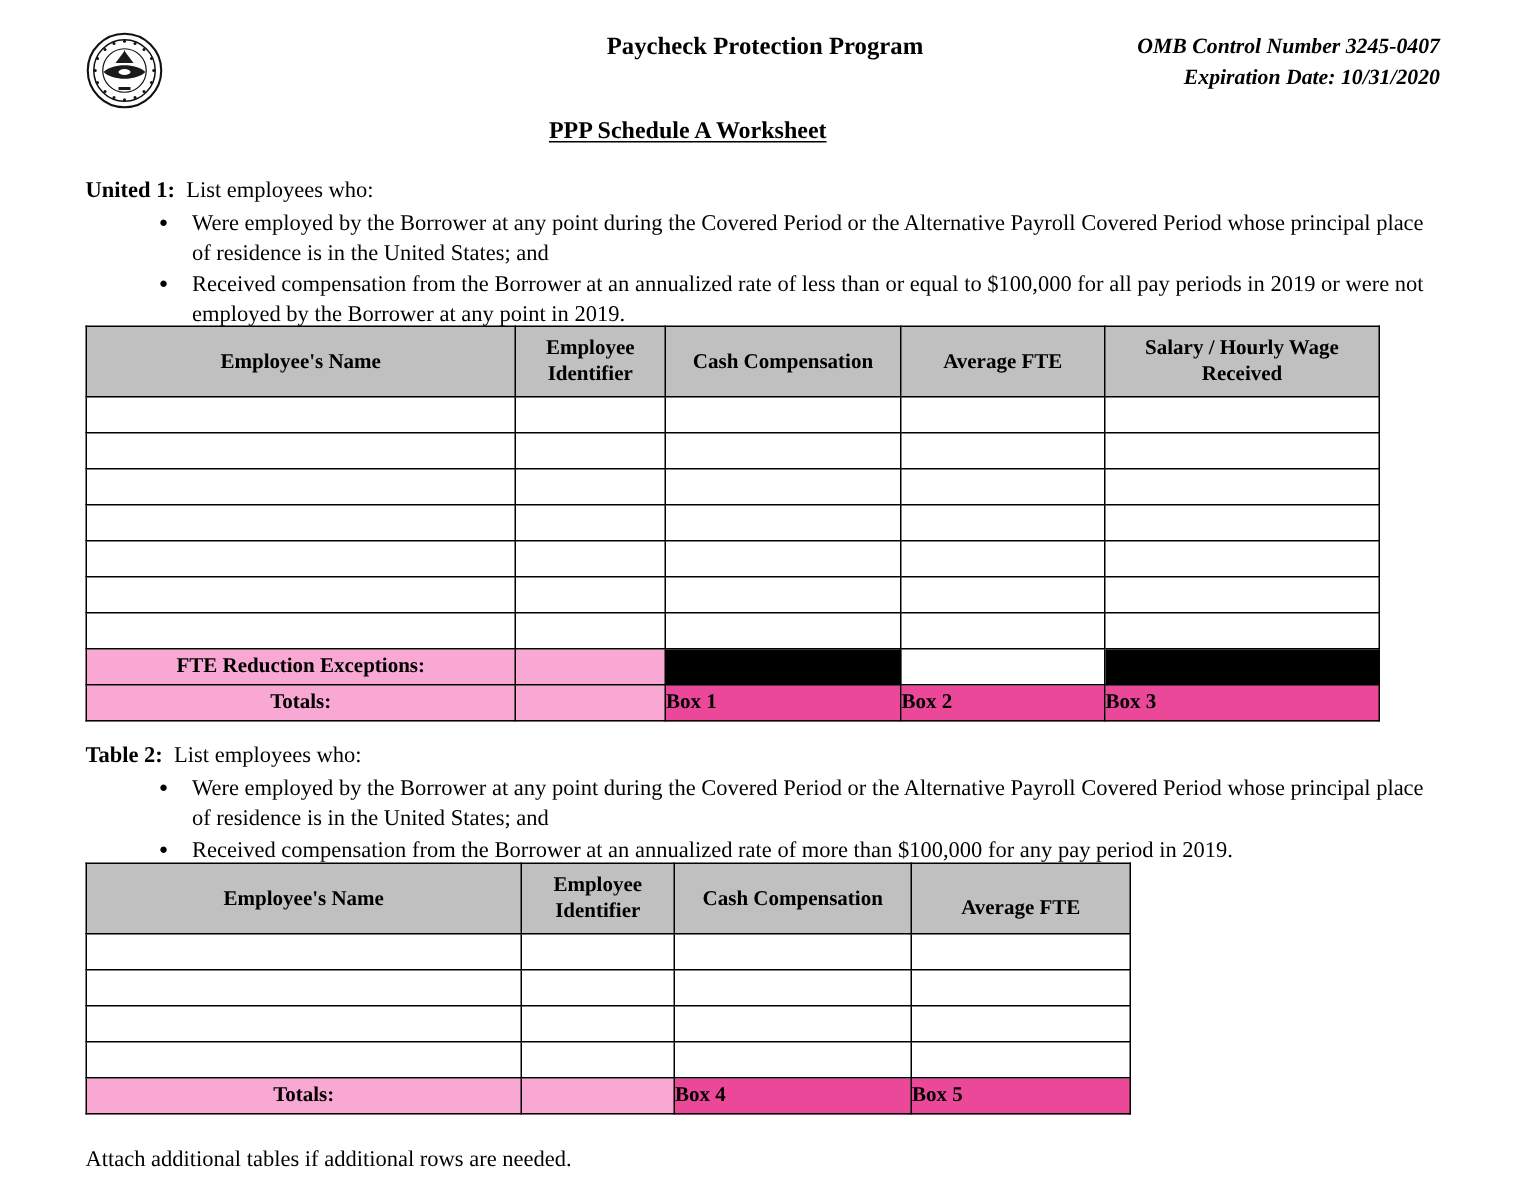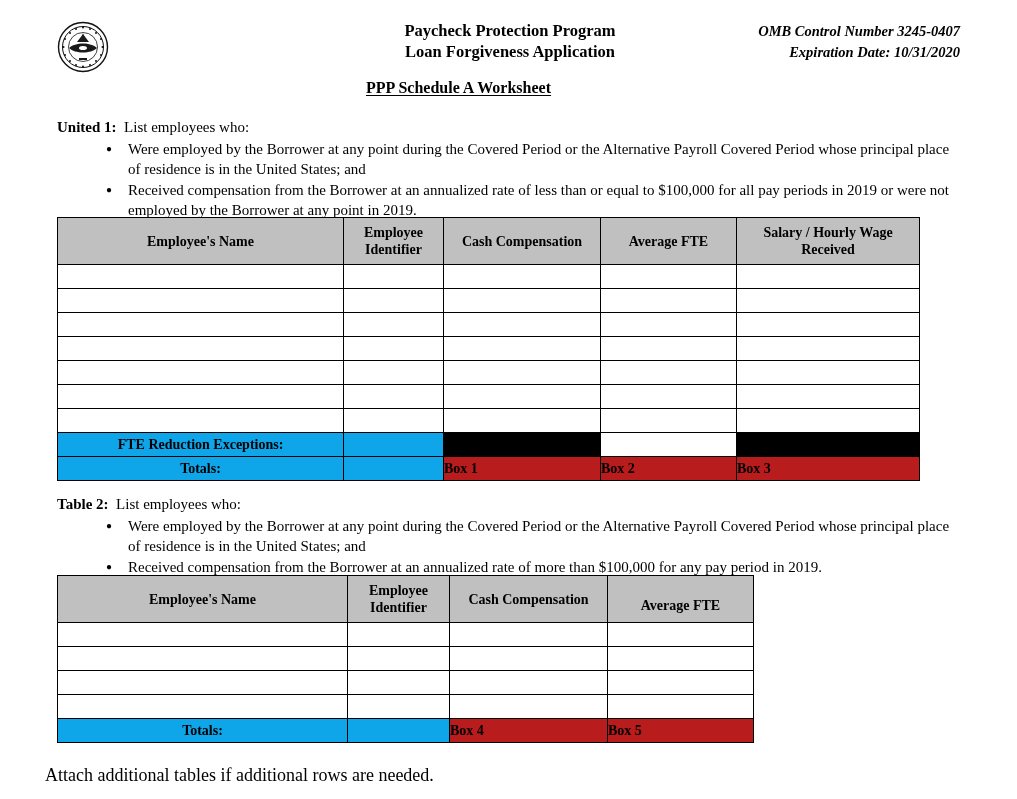--- a/index.html
+++ b/index.html
@@ -117,29 +117,29 @@
   }
   table.ppp th {
     background: #c0c0c0;
     font-weight: bold;
     height: 47px;
     text-align: center;
     vertical-align: middle;
     line-height: 17px;
   }
   td.grayrow {
-    background: #0ea5e9;
+    background: #f9a8d4;
     font-weight: bold;
     text-align: center;
   }
   td.blackcell {
     background: #000000;
   }
   td.boxlabel {
-    background: #b91c1c;
+    background: #ec4899;
     font-weight: bold;
     text-align: left;
     padding-left: 5px;
     vertical-align: middle;
   }
   td.empty { background: #ffffff; }
 
   #table1 {
     left: 57px;
     top: 217px;
@@ -148,23 +148,23 @@
   #table2 {
     left: 57px;
     top: 575px;
     width: 696px;
   }
 
   .th-lower { position: relative; top: 6px; }
 
   .footnote {
     position: absolute;
-    left: 45px;
+    left: 57px;
     top: 765px;
-    font-size: 18px;
+    font-size: 15px;
   }
 </style>
 </head>
 <body>
 
 <div class="header">
 
   <div class="seal">
     <svg viewBox="0 0 52 52" width="52" height="52" aria-hidden="true">
       <circle cx="26" cy="26" r="24.5" fill="none" stroke="#111" stroke-width="1.4"></circle>
@@ -191,21 +191,20 @@
           <circle cx="8" cy="18" r="1"></circle>
         <circle cx="13" cy="12" r="1"></circle>
           <circle cx="19" cy="8" r="1"></circle>
       </g>
       <path d="M22 37 h8 v2 h-8 z" fill="#1a1a1a"></path>
     </svg>
   </div>
 
   <div class="header-center">
     <div>Paycheck Protection Program</div>
-    <div>Loan Forgiveness Application</div>
   </div>
 
   <div class="header-right">
     <div>OMB Control Number 3245-0407</div>
     <div>Expiration Date: 10/31/2020</div>
   </div>
 </div>
 
 <div class="doc-subtitle">
   <span>PPP Schedule A Worksheet</span>

